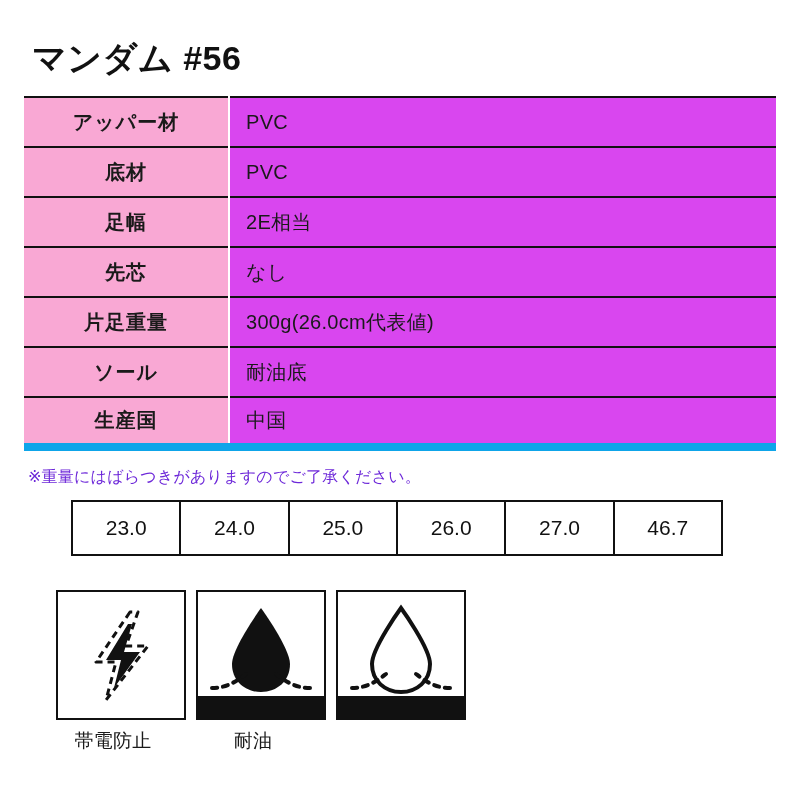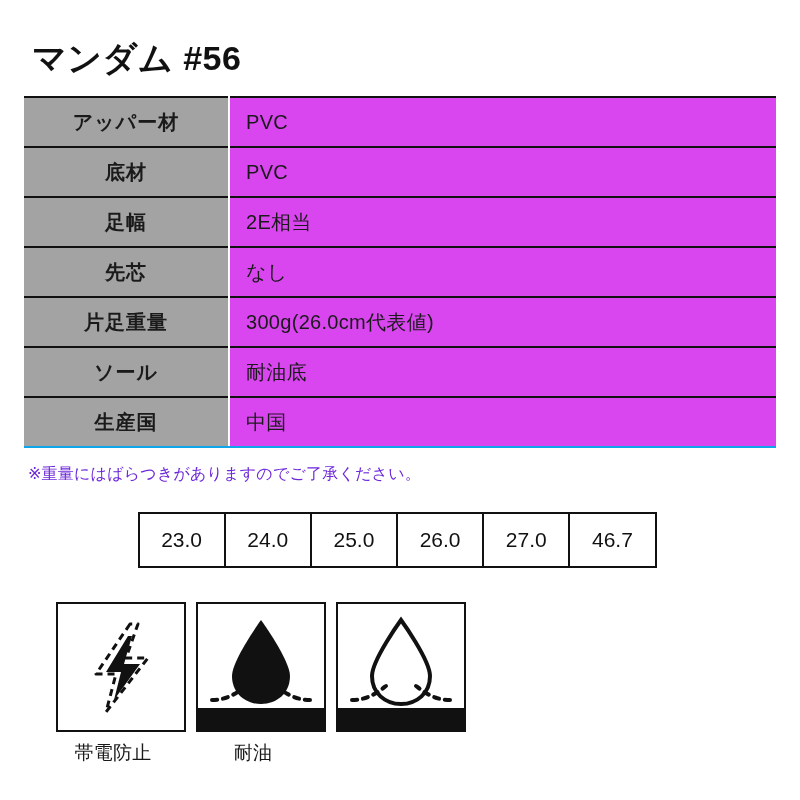--- a/index.html
+++ b/index.html
@@ -29,44 +29,44 @@
     table-layout: fixed;
   }
   table.spec tr { height: 50px; }
   table.spec td {
     border-top: 2px solid #111;
     border-bottom: 2px solid #111;
     font-size: 20px;
     vertical-align: middle;
   }
   table.spec tr td { border-bottom: none; }
-  table.spec tr:last-child td { border-bottom: 2px solid #0ea5e9; }
+  table.spec tr:last-child td { border-bottom: 8px solid #0ea5e9; }
   td.label {
     width: 205px;
-    background: #a3a3a3;
+    background: #f9a8d4;
     text-align: center;
     font-weight: bold;
     letter-spacing: 1px;
     border-right: 2px solid #ffffff;
   }
   td.value {
     padding-left: 16px;
     background: #d946ef;
     font-weight: normal;
     letter-spacing: 0.3px;
   }
   .note {
     margin: 16px 0 0 4px;
     font-size: 16px;
     color: #6d28d9;
     letter-spacing: 0.2px;
   }
   .sizes {
-    margin: 27px auto 0 auto;
-    width: 519px;
+    margin: 12px auto 0 auto;
+    width: 652px;
     display: flex;
     border: 2px solid #111;
     border-left: none;
     border-right: none;
   }
   .size-cell {
     flex: 1 1 0;
     height: 52px;
     line-height: 52px;
     text-align: center;

